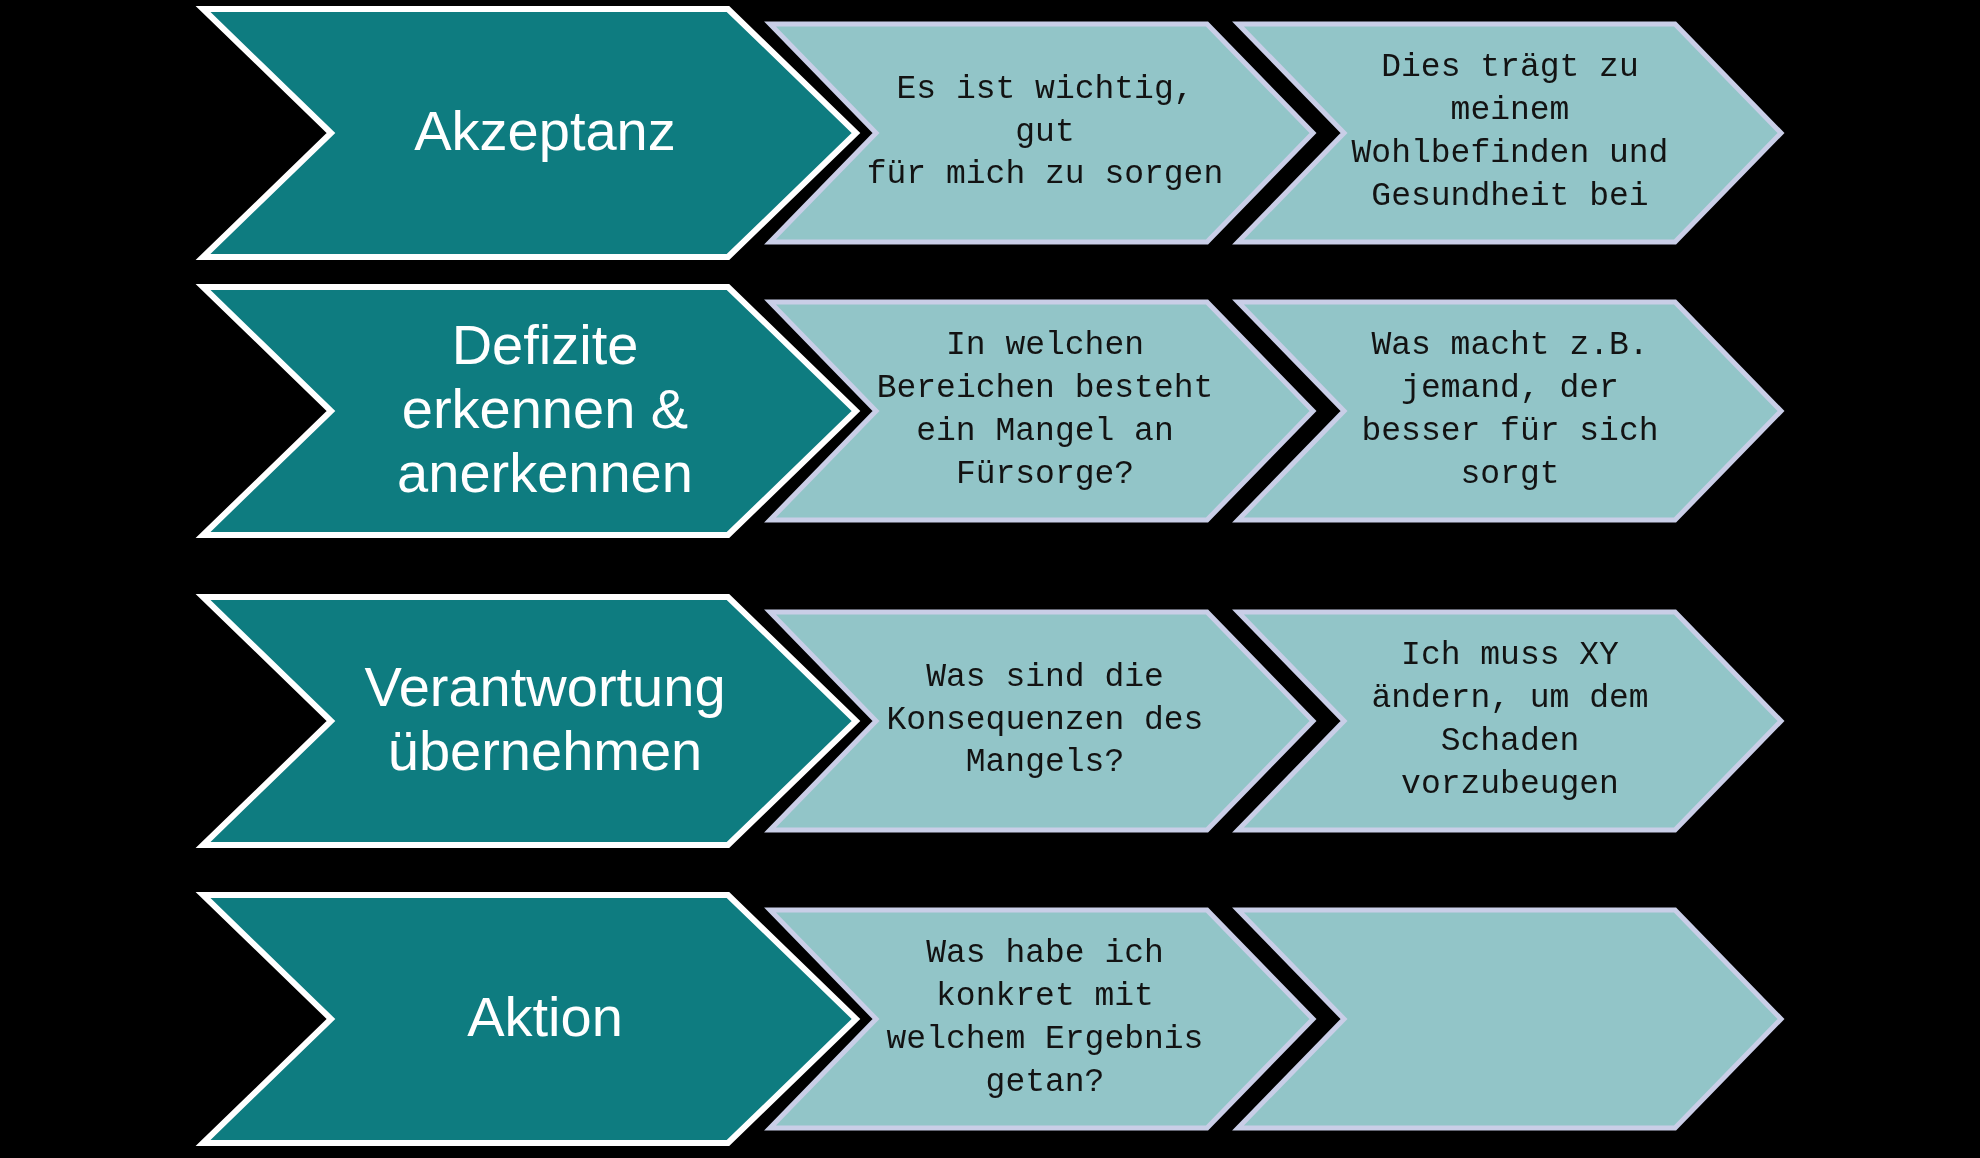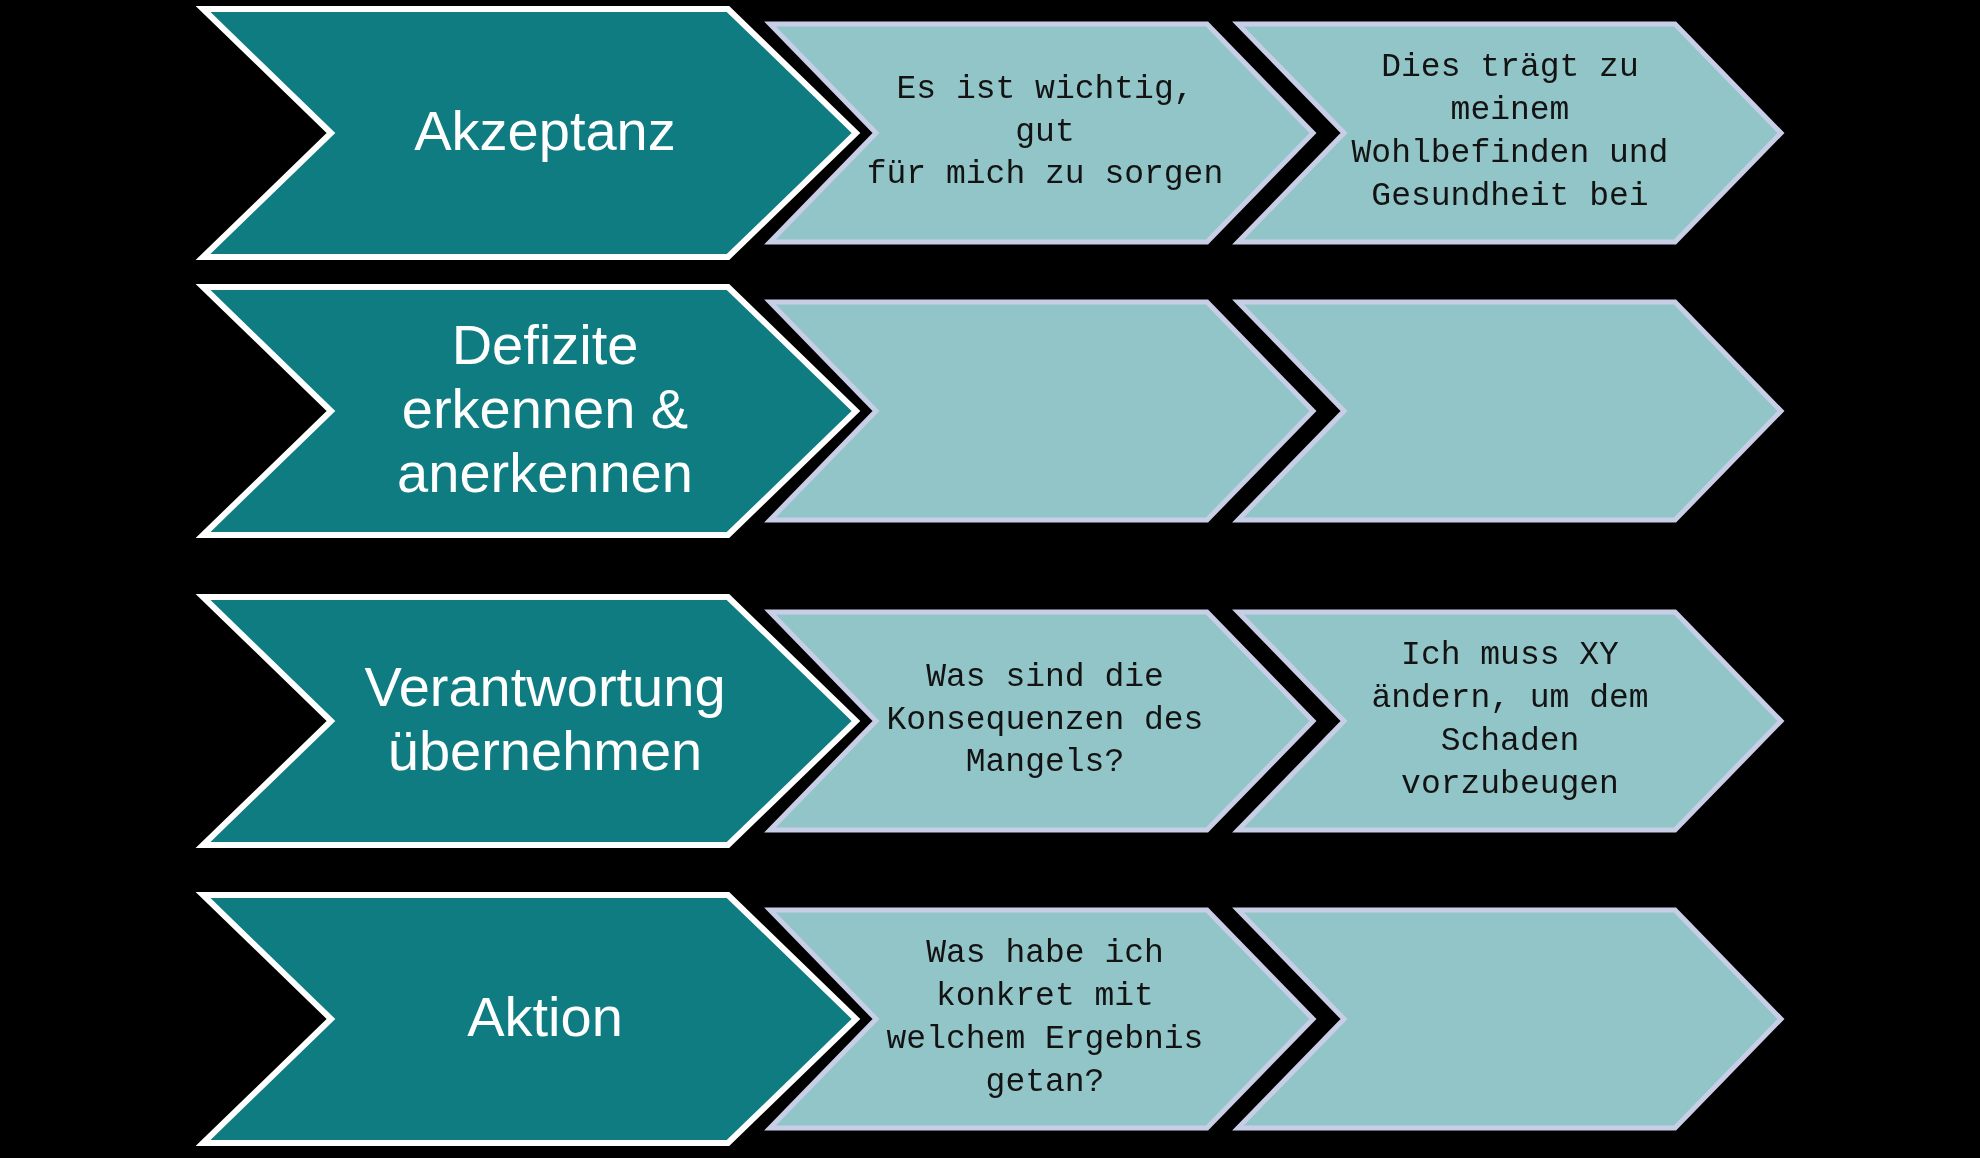--- a/index.html
+++ b/index.html
@@ -99,20 +99,28 @@
 
   <div class="row row-2">
     <svg width="1980" height="254" viewBox="0 0 1980 254">
       <polygon class="stage-shape" points="203,3 728,3 856,127 728,251 203,251 331,127"></polygon>
       <polygon class="detail-shape" points="770,18 1207,18 1313,127 1207,236 770,236 876,127"></polygon>
       <polygon class="detail-shape" points="1238,18 1675,18 1781,127 1675,236 1238,236 1344,127"></polygon>
     </svg>
     <div class="stage-text">Defizite
 erkennen &amp;
 anerkennen</div>
+    <div class="detail-text detail-1">In welchen
+Bereichen besteht
+ein Mangel an
+Fürsorge?</div>
+    <div class="detail-text detail-2">Was macht z.B.
+jemand, der
+besser für sich
+sorgt</div>
   </div>
 
   <div class="row row-3">
     <svg width="1980" height="254" viewBox="0 0 1980 254">
       <polygon class="stage-shape" points="203,3 728,3 856,127 728,251 203,251 331,127"></polygon>
       <polygon class="detail-shape" points="770,18 1207,18 1313,127 1207,236 770,236 876,127"></polygon>
       <polygon class="detail-shape" points="1238,18 1675,18 1781,127 1675,236 1238,236 1344,127"></polygon>
     </svg>
     <div class="stage-text">Verantwortung
 übernehmen</div>

